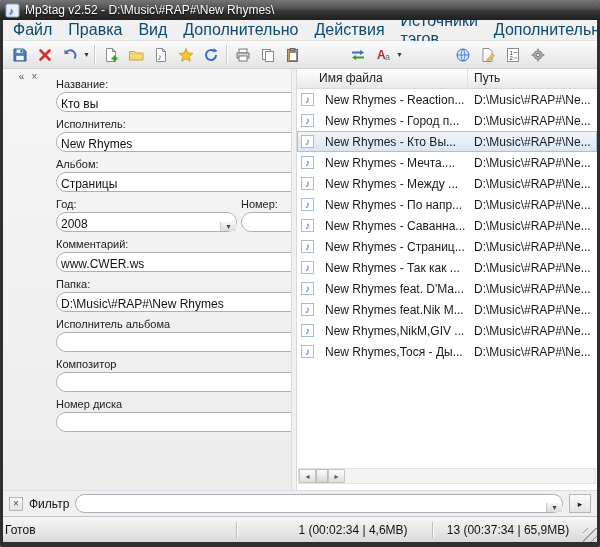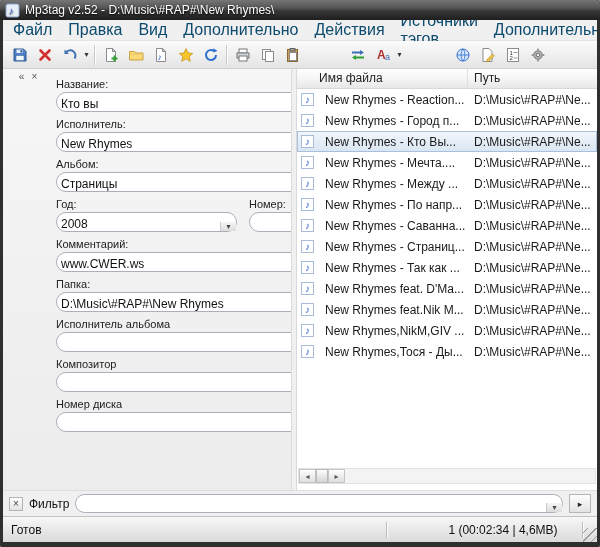--- a/index.html
+++ b/index.html
@@ -38,21 +38,21 @@
   .pbtn.close::before { content:"×"; }
   .fields { padding:3px 20px 0 9px; }
   .flabel { font-size:11px; color:#222; margin:6px 0 2px; white-space:nowrap; }
   .combo { height:20px; display:flex; background:#fff; border:1px solid #a9b0ba; border-radius:10px;align-items:flex-end; }
   .cinput { flex:1; min-width:0; border:none; outline:none; background:transparent; padding:0 4px;
             font:12px "Liberation Sans", sans-serif; color:#111; }
   .cbtn { flex:0 0 16px; display:flex; align-items:center; justify-content:center;
           background:linear-gradient(#f6f6f6,#dcdcdc); border-left:1px solid #c9c9c9;
           font-size:8px; color:#444; }
   .cbtn::before { content:"▾"; }
-  .row3 { display:flex; gap:12px; }
+  .row3 { display:flex; gap:4px; }
   .ycol { flex:0 0 62px; }
   .splitter { flex:0 0 4px; background:#f0f0f0; }
   
   .filearea { flex:1; display:flex; flex-direction:column; background:#fff; border-left:1px solid #d9d9d9; overflow:hidden; }
   .lheader { height:20px; flex:0 0 20px; display:flex;
              background:linear-gradient(#ffffff,#f4f4f4 55%,#e7e7e7); border-bottom:1px solid #d8d8d8;
              font-size:12px; color:#222; }
   .hname { flex:0 0 171px; padding-left:22px; line-height:19px; border-right:1px solid #e0e0e0; overflow:hidden; white-space:nowrap; }
   .hpath { flex:1; padding-left:6px; line-height:19px; overflow:hidden; white-space:nowrap; }
   .lrow { height:21px; flex:0 0 21px; display:flex; align-items:center; font-size:12px; color:#1a1a1a; }
@@ -76,21 +76,21 @@
             color:#444; background:linear-gradient(#fdfdfd,#e3e3e3); border:1px solid #b5b5b5; }
   .fclose::before { content:"×"; }
   .flabel2 { font-size:12px; color:#111; }
   .fcombo { flex:1; height:19px; }
   .fgo { width:22px; height:19px; display:flex; align-items:center; justify-content:center; font-size:9px; color:#222;
          background:linear-gradient(#fdfdfd,#e3e3e3); border:1px solid #b5b5b5; }
   .fgo::before { content:"▸"; }
   
   .statusbar { height:26px; flex:0 0 26px; display:flex; align-items:center; font-size:12px; color:#111;
                background:linear-gradient(#f7f7f7,#dadada); border-top:1px solid #c2c2c2; }
-  .scell1 { flex:1; padding-left:8px; }
+  .scell1 { flex:1; padding-left:2px; }
   .ssep { width:1px; height:16px; background:#bdbdbd; box-shadow:1px 0 0 #fafafa; }
   .scell2 { width:158px; text-align:center; white-space:nowrap;margin-left:37px; }
   .scell3 { width:150px; text-align:center; white-space:nowrap; }
   .grip { width:14px; height:14px; align-self:flex-end;
           background:repeating-linear-gradient(135deg, transparent 0 3px, #9a9a9a 3px 4px, transparent 4px 6px); }
 </style>
 </head>
 <body>
 
 <div class="frame">
@@ -423,17 +423,18 @@
         <span class="cbtn"></span>
       </div>
       <span class="fgo"></span>
     </div>
 
     <div class="statusbar">
       <span class="scell1">Готов</span>
       <span class="ssep"></span>
       <span class="scell2">1 (00:02:34 | 4,6MB)</span>
       <span class="ssep"></span>
+      <span class="scell3">13 (00:37:34 | 65,9MB)</span>
       <span class="grip"></span>
     </div>
 
   </div>
 </div>
 
 </body></html>

